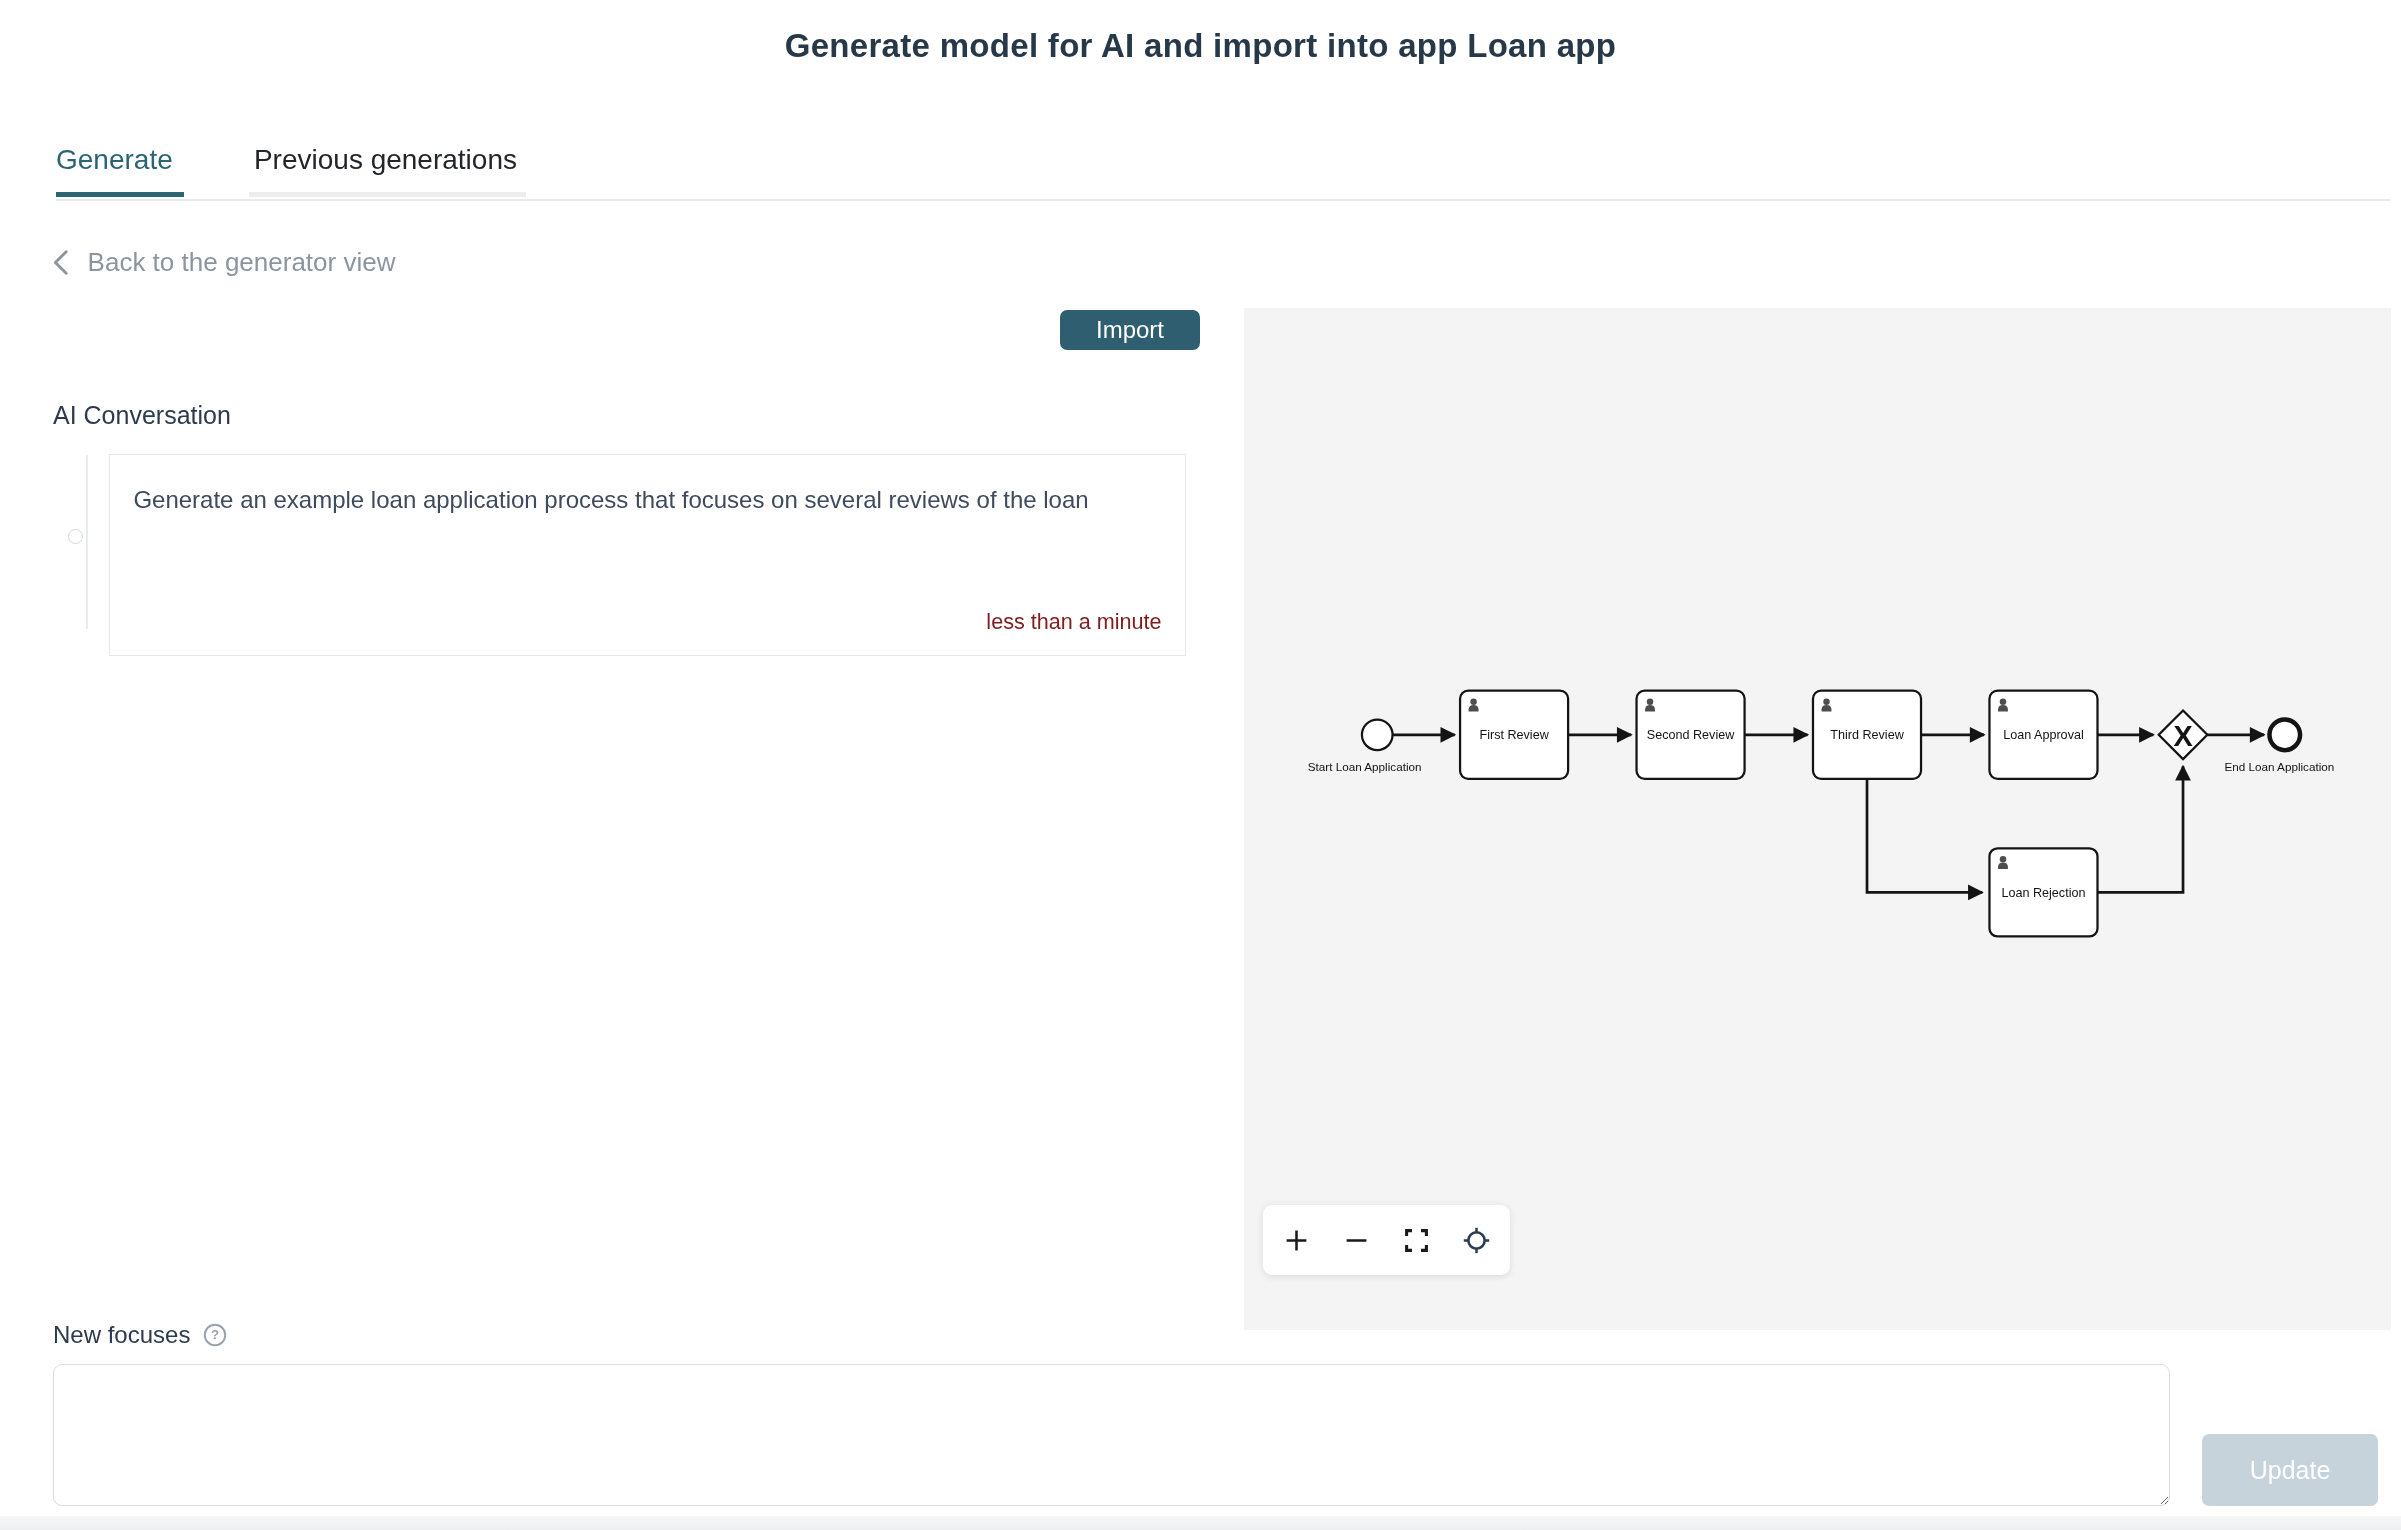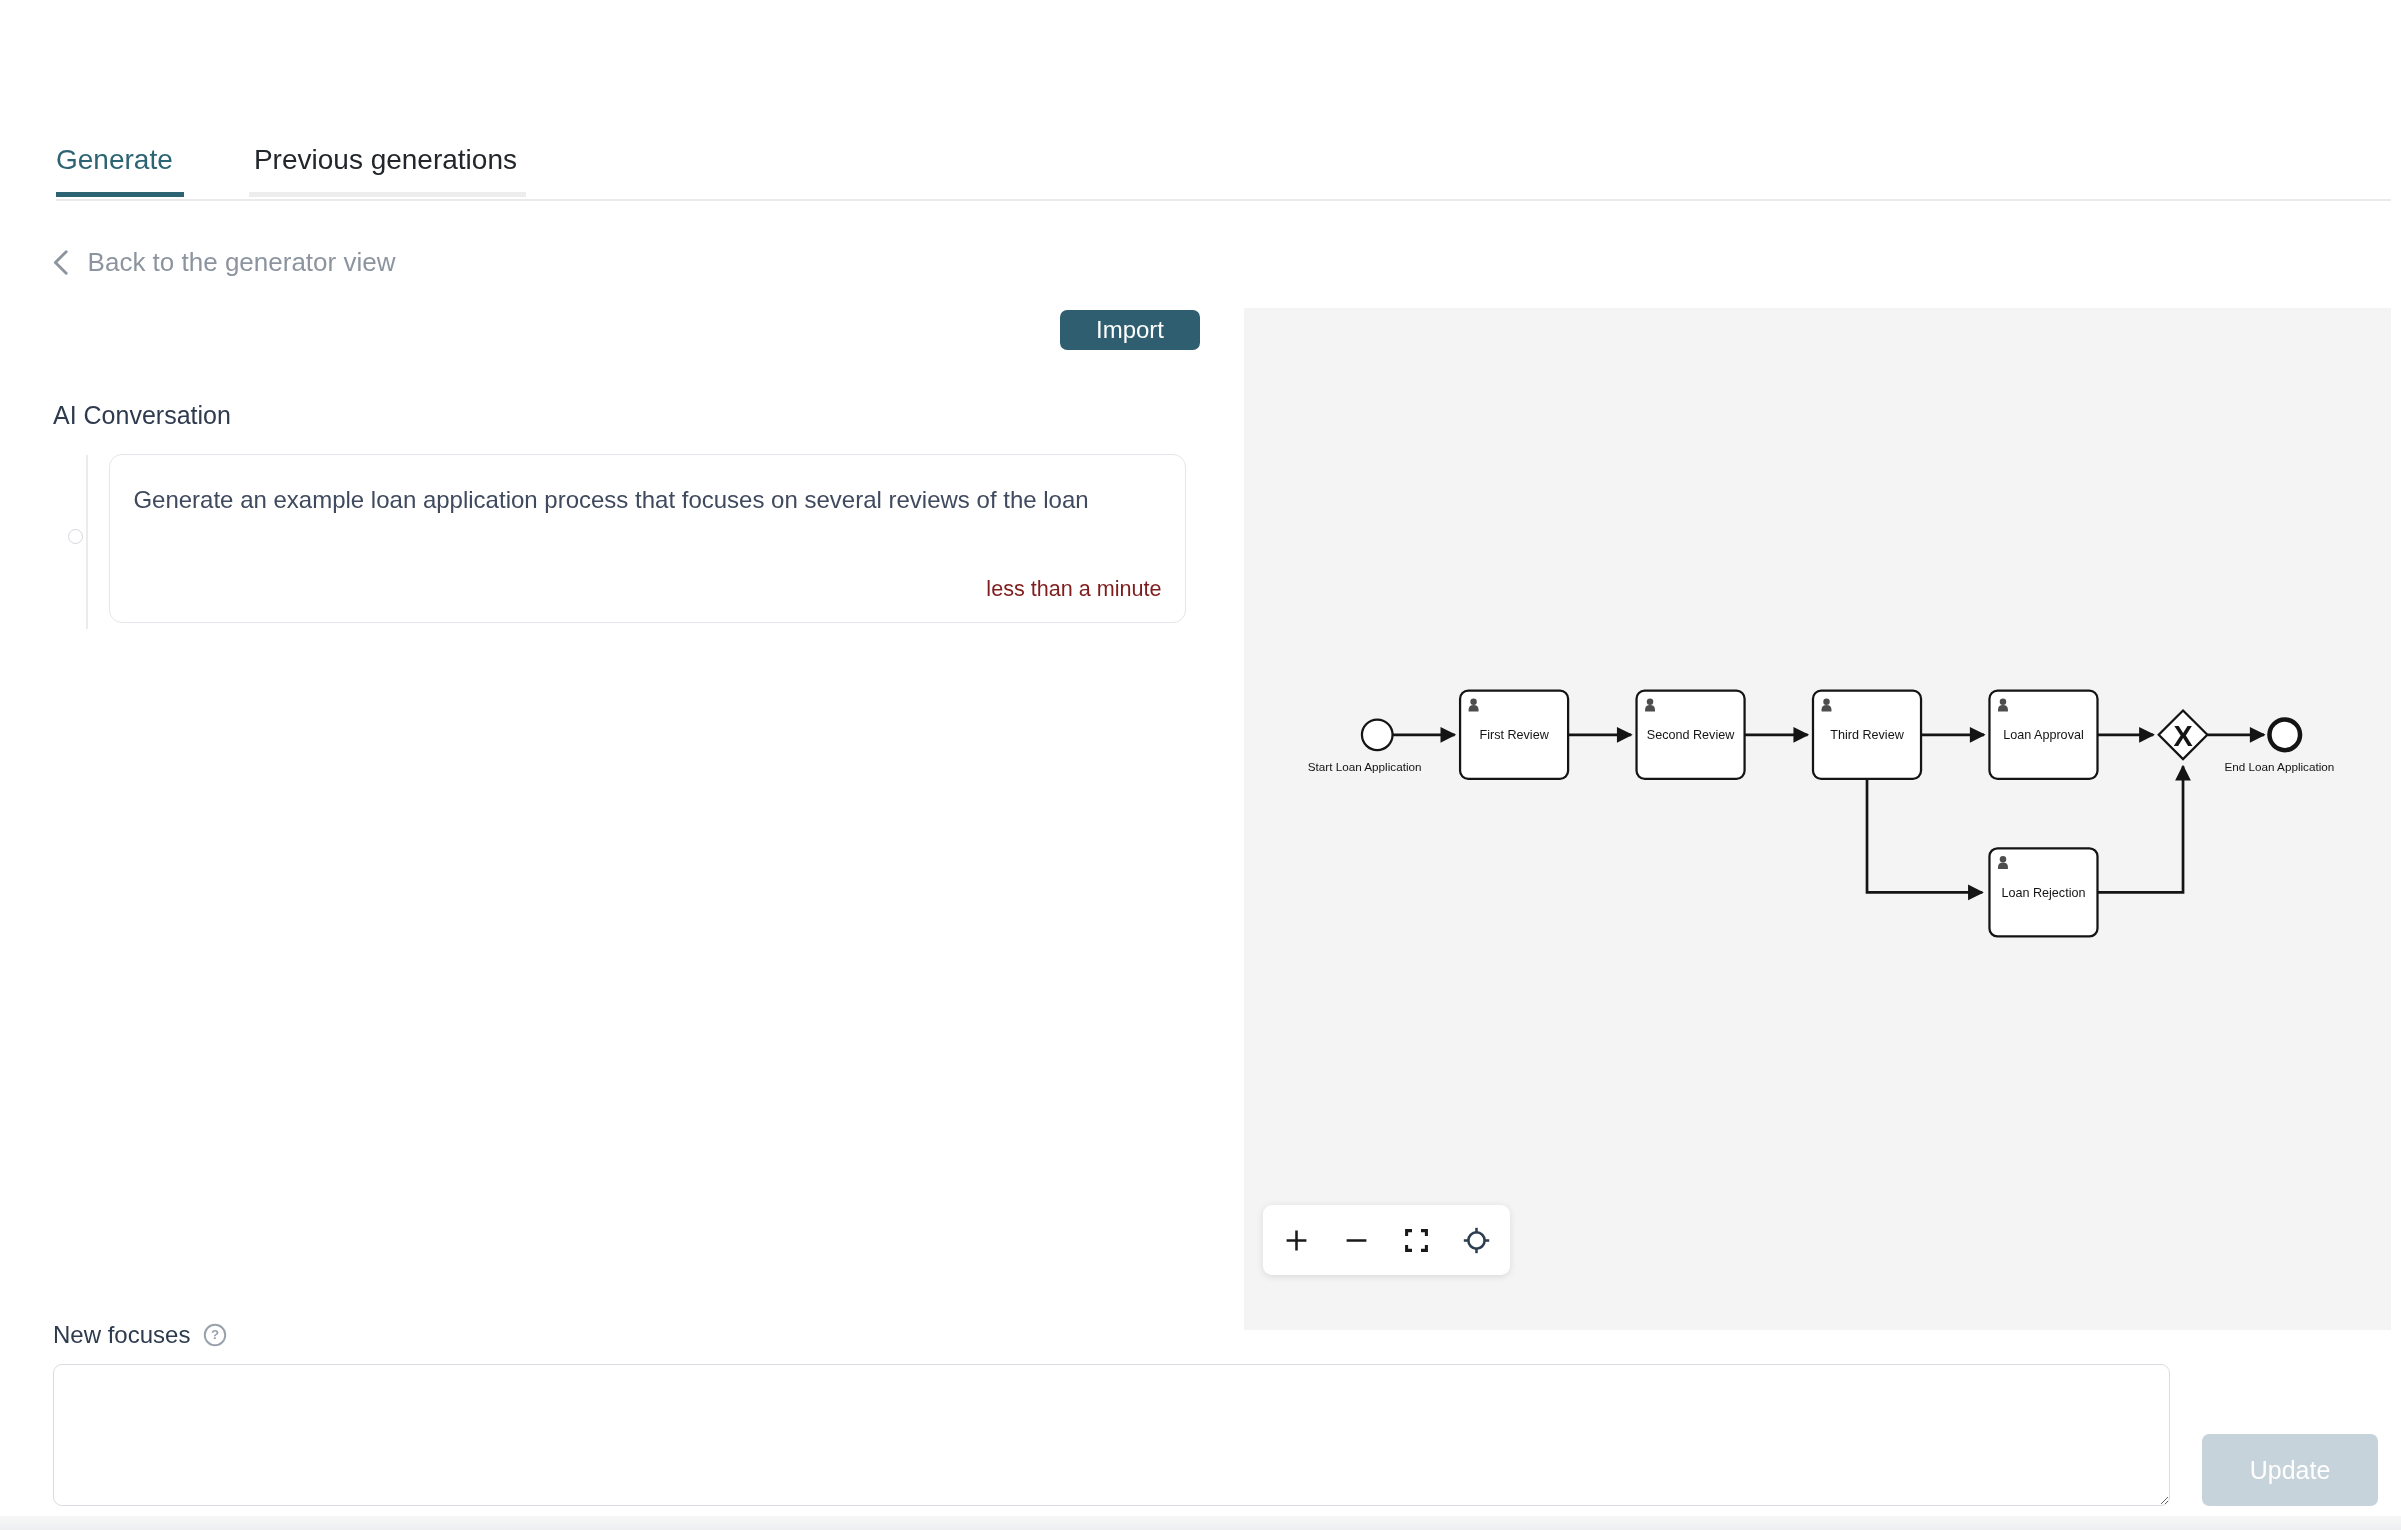--- a/index.html
+++ b/index.html
@@ -25,22 +25,22 @@
   .import-btn { position:absolute; left:1060px; top:310px; width:140px; height:40px;
     background:#2E5E6F; color:#fff; border:none; border-radius:7.2px; font-size:24px; font-weight:500;
     font-family:inherit; cursor:pointer; }
 
   .conv-heading { position:absolute; left:53px; top:401px; font-size:25px; font-weight:500; color:#2E3A4D; }
 
   .timeline-line { position:absolute; left:86px; top:455px; width:1.8px; height:174px; background:#E9EBED; }
   .timeline-dot { position:absolute; left:68px; top:529px; width:15.3px; height:15.3px; border-radius:50%;
     border:1.8px solid #D3D8DD; background:#fff; }
 
-  .msg-card { position:absolute; left:109px; top:454px; width:1077px; height:169px; background:#fff;
-    border:1.8px solid #E3E6EA; border-radius:13px; padding:21.6px 23.4px; }
+  .msg-card { position:absolute; left:109px; top:454px; width:1077px; height:202px; background:#fff;
+    border:1.8px solid #E3E6EA; border-radius:0; padding:21.6px 23.4px; }
   .msg-text { margin:1.8px 0 0 0; width:981px; font-size:24px; line-height:43px; color:#3F4A5E; }
   .msg-time { position:absolute; right:23.4px; bottom:20px; font-size:21.6px; color:#7f1d1d; }
 
   .diagram-panel { position:absolute; left:1244px; top:308px; width:1147px; height:1022px; background:#F4F4F4; }
   .bpmn { position:absolute; left:0; top:0; width:100%; height:100%; }
   .bpmn text { font-family:"Liberation Sans", sans-serif; fill:#141414; }
   .task-label { font-size:14px; }
   .event-label { font-size:13px; }
   .gw-label { font-size:32px; font-weight:700; }
 
@@ -62,20 +62,21 @@
     font-family:inherit; cursor:default; }
 
   .bottom-strip { position:absolute; left:0; top:1516px; width:2401px; height:14.4px;
     background:linear-gradient(#f7f7f8,#eeeff1); }
 </style>
 </head>
 <body>
 
 <div class="page">
 
+  <h1 class="page-title">Generate model for AI and import into app Loan app</h1>
 
   <div class="tabbar">
     <div class="tab active">Generate</div>
     <div class="tab inactive">Previous generations</div>
   </div>
   <div class="tab-rule"></div>
 
   <a class="back-link">
     <svg width="21.6" height="31" viewBox="0 0 24 34">
       <path d="M18 5 L6 17 L18 29" fill="none" stroke="#8C959F" stroke-width="3.2" stroke-linecap="round" stroke-linejoin="round"></path>

